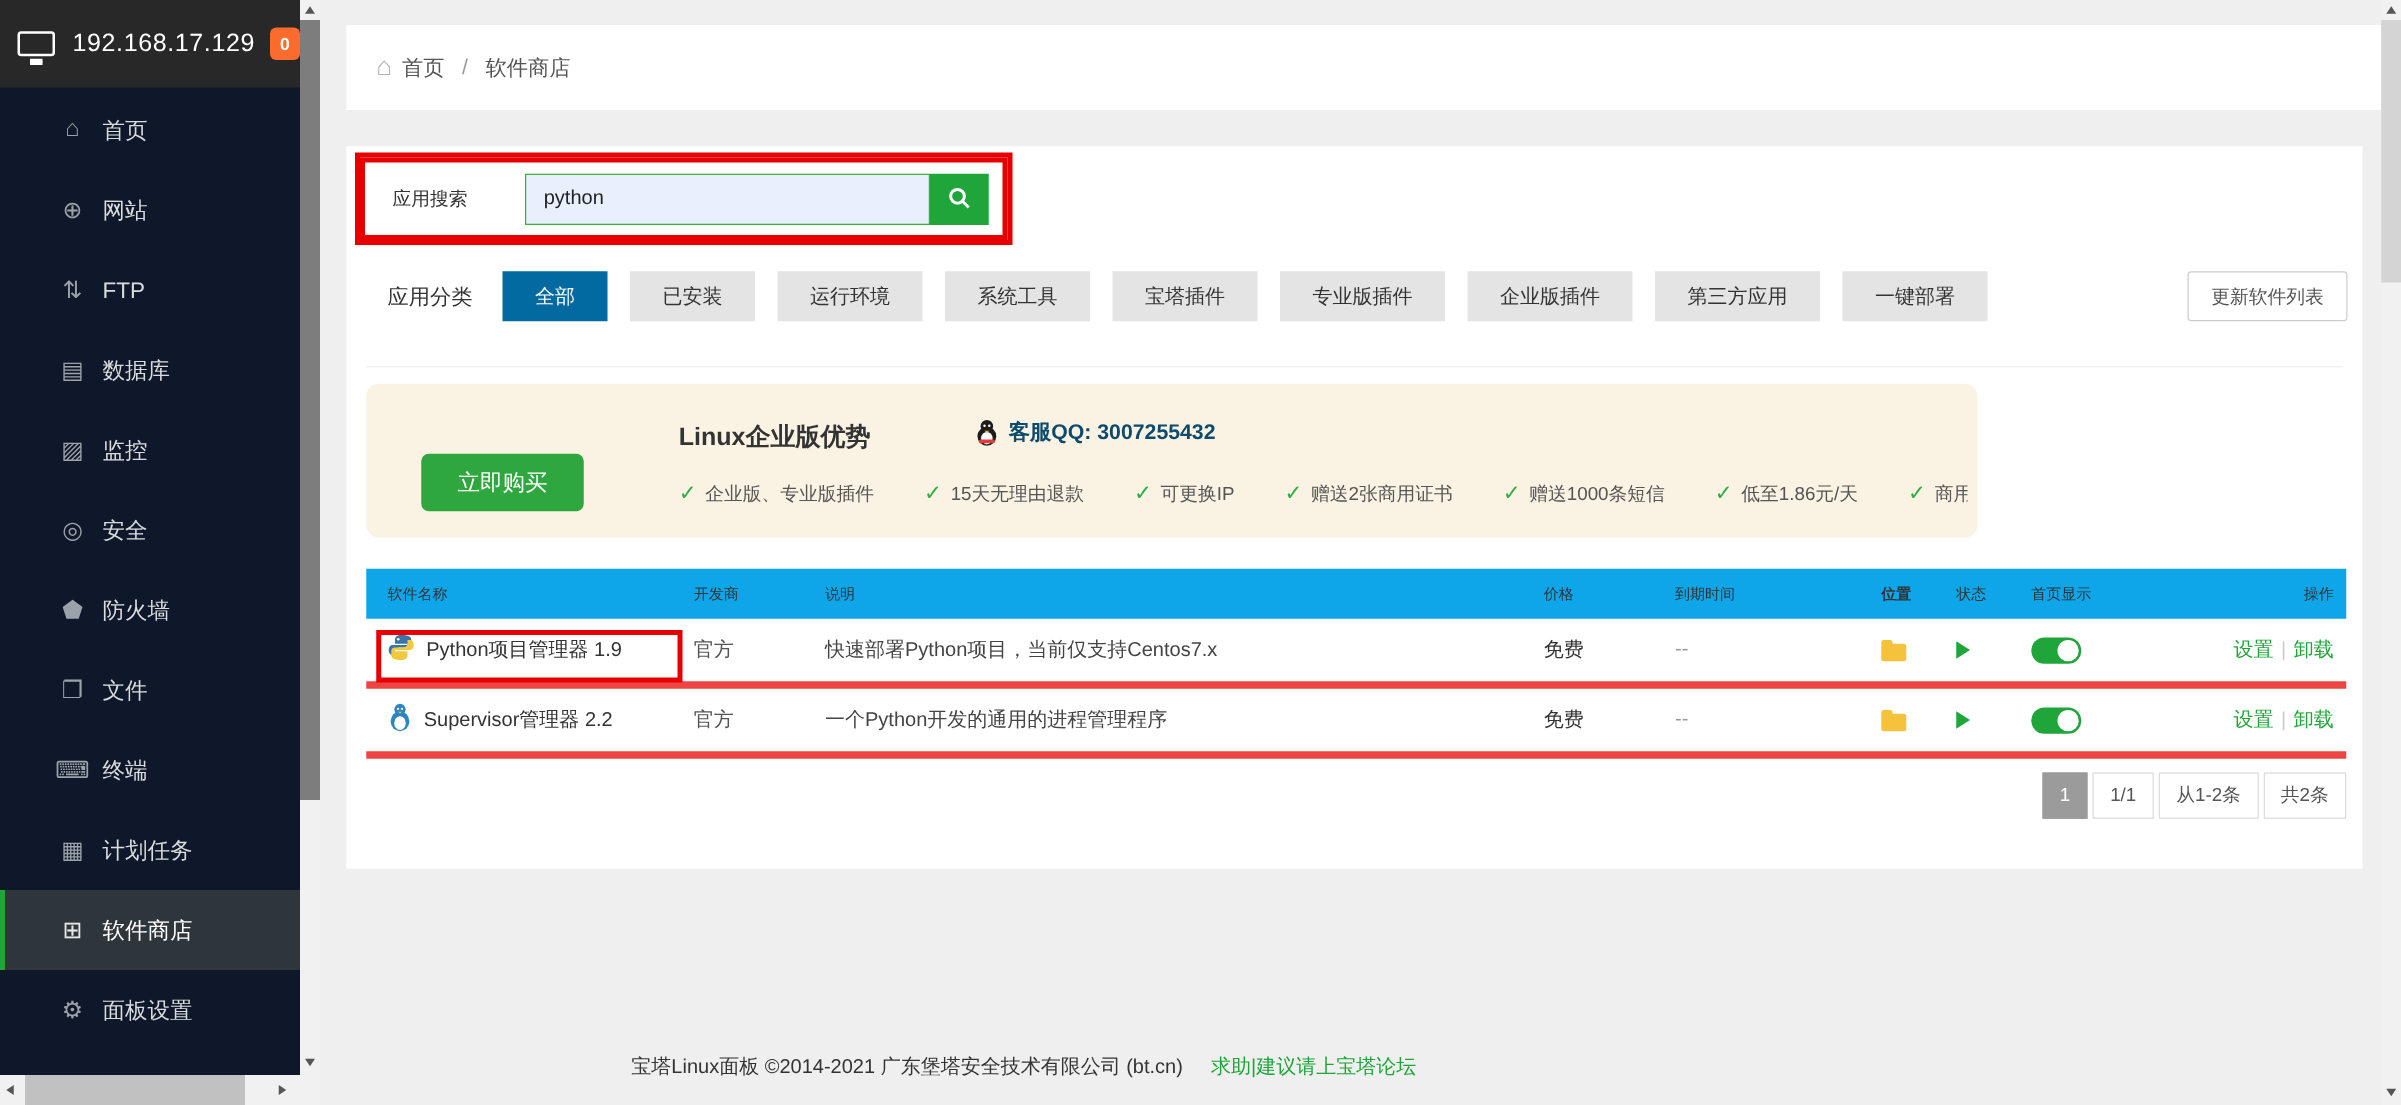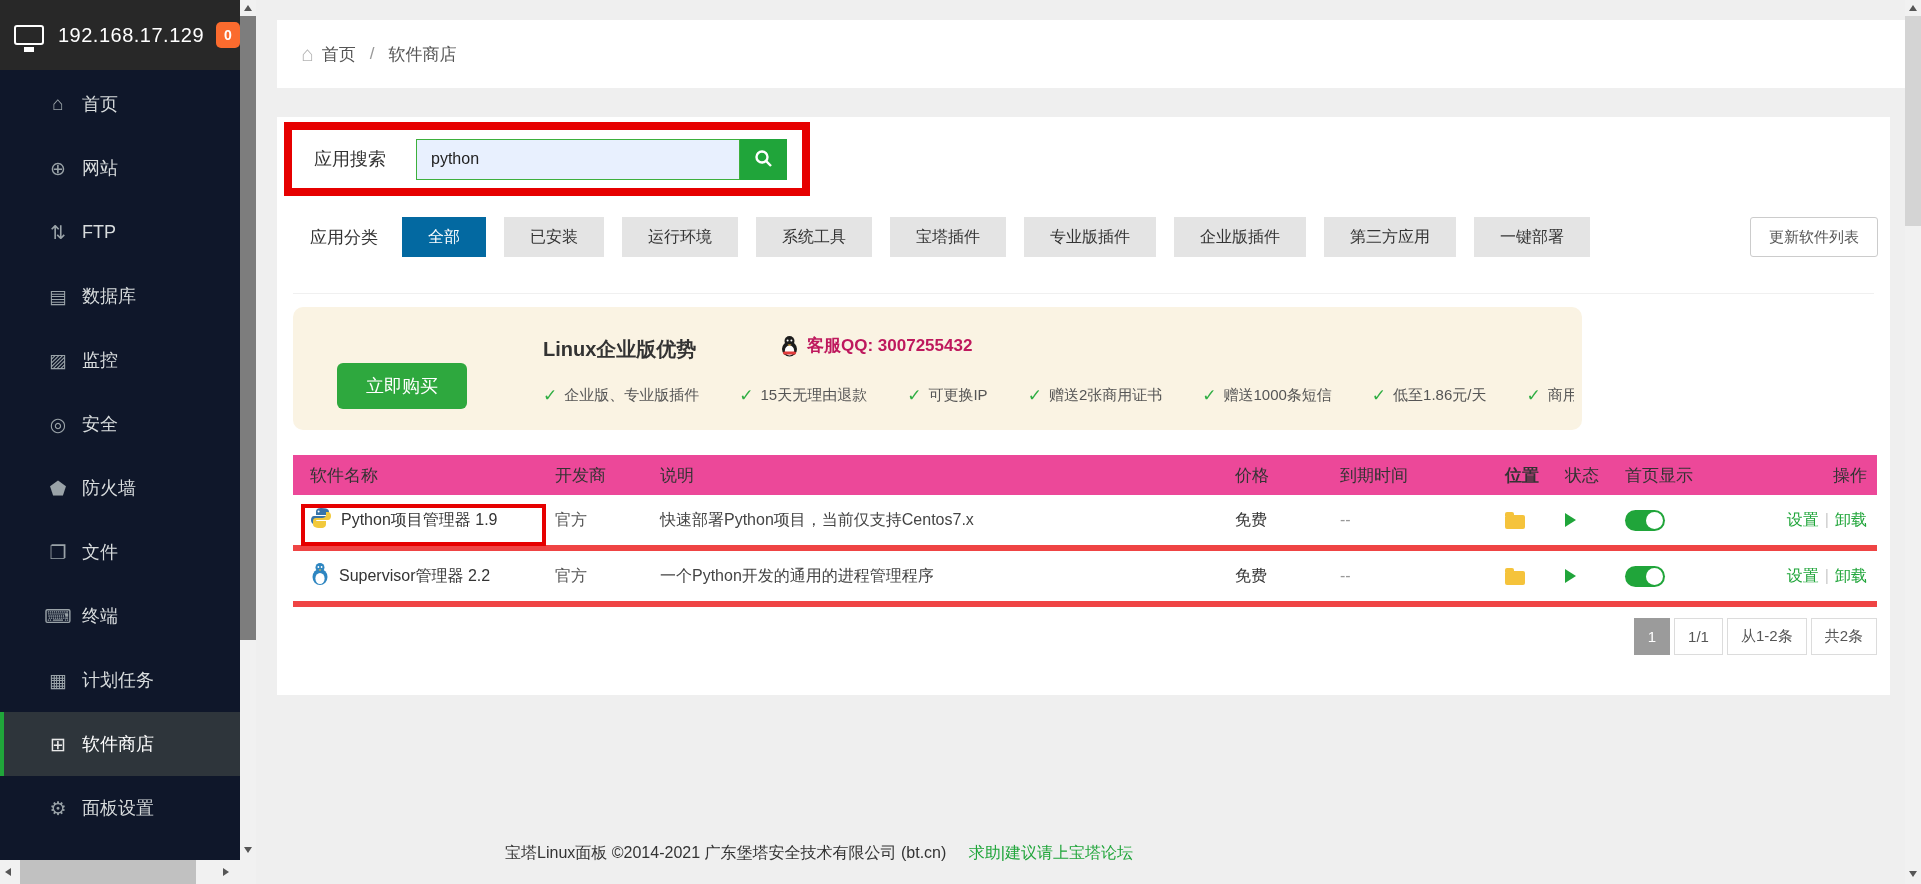--- a/index.html
+++ b/index.html
@@ -46,21 +46,21 @@
   #breadcrumb { position:absolute; left:21px; top:20px; width:1628px; height:68px; background:#fff;
                 display:flex; align-items:center; padding-left:24px; font-size:17px; color:#555; }
   #breadcrumb .home-ic { font-size:21px; color:#b3b3b3; margin-right:8px; }
   #breadcrumb .sep { color:#999; margin:0 14px; }
 
   #card { position:absolute; left:21px; top:117px; width:1613px; height:578px; background:#fff; }
 
   
   #searchbox { position:absolute; left:11px; top:9px; width:518px; height:66px; border:4px solid #e60000;
                display:flex; align-items:center; padding-left:22px; background:#fff; }
-  #searchbox .lbl { font-size:18px; color:#333; margin-right:30px; }
+  #searchbox .lbl { font-size:15px; color:#333; margin-right:46px; }
   #search-input { width:324px; height:41px; background:#e8f0fe; border:1px solid #3db03d; font-size:16px;
                   padding-left:14px; color:#222; outline:none; font-family:inherit; }
   #search-btn { width:47px; height:41px; background:#20a53a; border:none; cursor:pointer;
                 display:flex; align-items:center; justify-content:center; }
 
   
   #catrow { position:absolute; left:0; top:100px; width:100%; height:40px; display:flex; align-items:center; padding-left:33px; }
   #catrow .lbl { font-size:17px; color:#333; margin-right:24px; }
   .tab { height:40px; padding:0 26px; margin-right:18px; background:#e4e4e4; border:none; font-size:16px;
          color:#333; cursor:pointer; font-family:inherit; display:flex; align-items:center; }
@@ -70,30 +70,30 @@
 
   .divider { position:absolute; left:16px; right:16px; top:176px; height:1px; background:#f0f0f0; }
 
   
   #banner { position:absolute; left:16px; top:190px; width:1289px; height:123px; background:#faf3e3;
             border-radius:10px; overflow:hidden; }
   #buy-btn { position:absolute; left:44px; top:56px; width:130px; height:46px; background:#2ea83e; color:#fff;
              border:none; border-radius:6px; font-size:18px; cursor:pointer; font-family:inherit; }
   #banner .b-title { position:absolute; left:250px; top:29px; font-size:20px; font-weight:bold; color:#333; }
   #banner .b-qq { position:absolute; left:487px; top:27px; display:flex; align-items:center; gap:8px;
-                  font-size:17px; font-weight:bold; color:#be185d;text-align:right; }
+                  font-size:17px; font-weight:bold; color:#0c4a6e;text-align:right; }
   #features { position:absolute; left:250px; top:78px; right:8px; display:flex; gap:40px; white-space:nowrap;
               overflow:hidden; font-size:15px; color:#555; }
   .feat { display:flex; align-items:center; gap:7px; }
   .feat .ck { color:#2fae43; font-size:17px; font-weight:bold; }
 
   
   #apptable { position:absolute; left:16px; top:338px; width:1584px; }
   .trow { display:flex; align-items:center; padding-left:17px; }
-  .thead { height:40px; background:#ec4899; font-size:17px; color:#333; }
+  .thead { height:40px; background:#0ea5e9; font-size:12px; color:#333; }
   .tbody-row { height:56px; border-bottom:6px solid #ef4444; font-size:16px; }
   .c1{width:245px;display:flex;align-items:center;gap:9px;} .c2{width:105px;color:#555;} .c3{width:575px;color:#444;}
   .c4{width:105px;} .c5{width:165px;} .c6{width:60px;font-weight:bold;} .c7{width:60px;} .c8{width:125px;}
   .c9{flex:1;text-align:right;padding-right:10px;}
   .thead .c1,.thead .c2,.thead .c3 { color:#333; }
   .expire-val { color:#999; }
   .folder { position:relative; width:20px; height:14px; background:#f5c33b; border-radius:2px; margin-top:3px; cursor:pointer;}
   .folder::before { content:""; position:absolute; left:0; top:-3px; width:9px; height:4px; background:#f5c33b; border-radius:2px 2px 0 0; }
   .play { width:0; height:0; border-top:7px solid transparent; border-bottom:7px solid transparent;
           border-left:11px solid #20a53a; cursor:pointer; }

